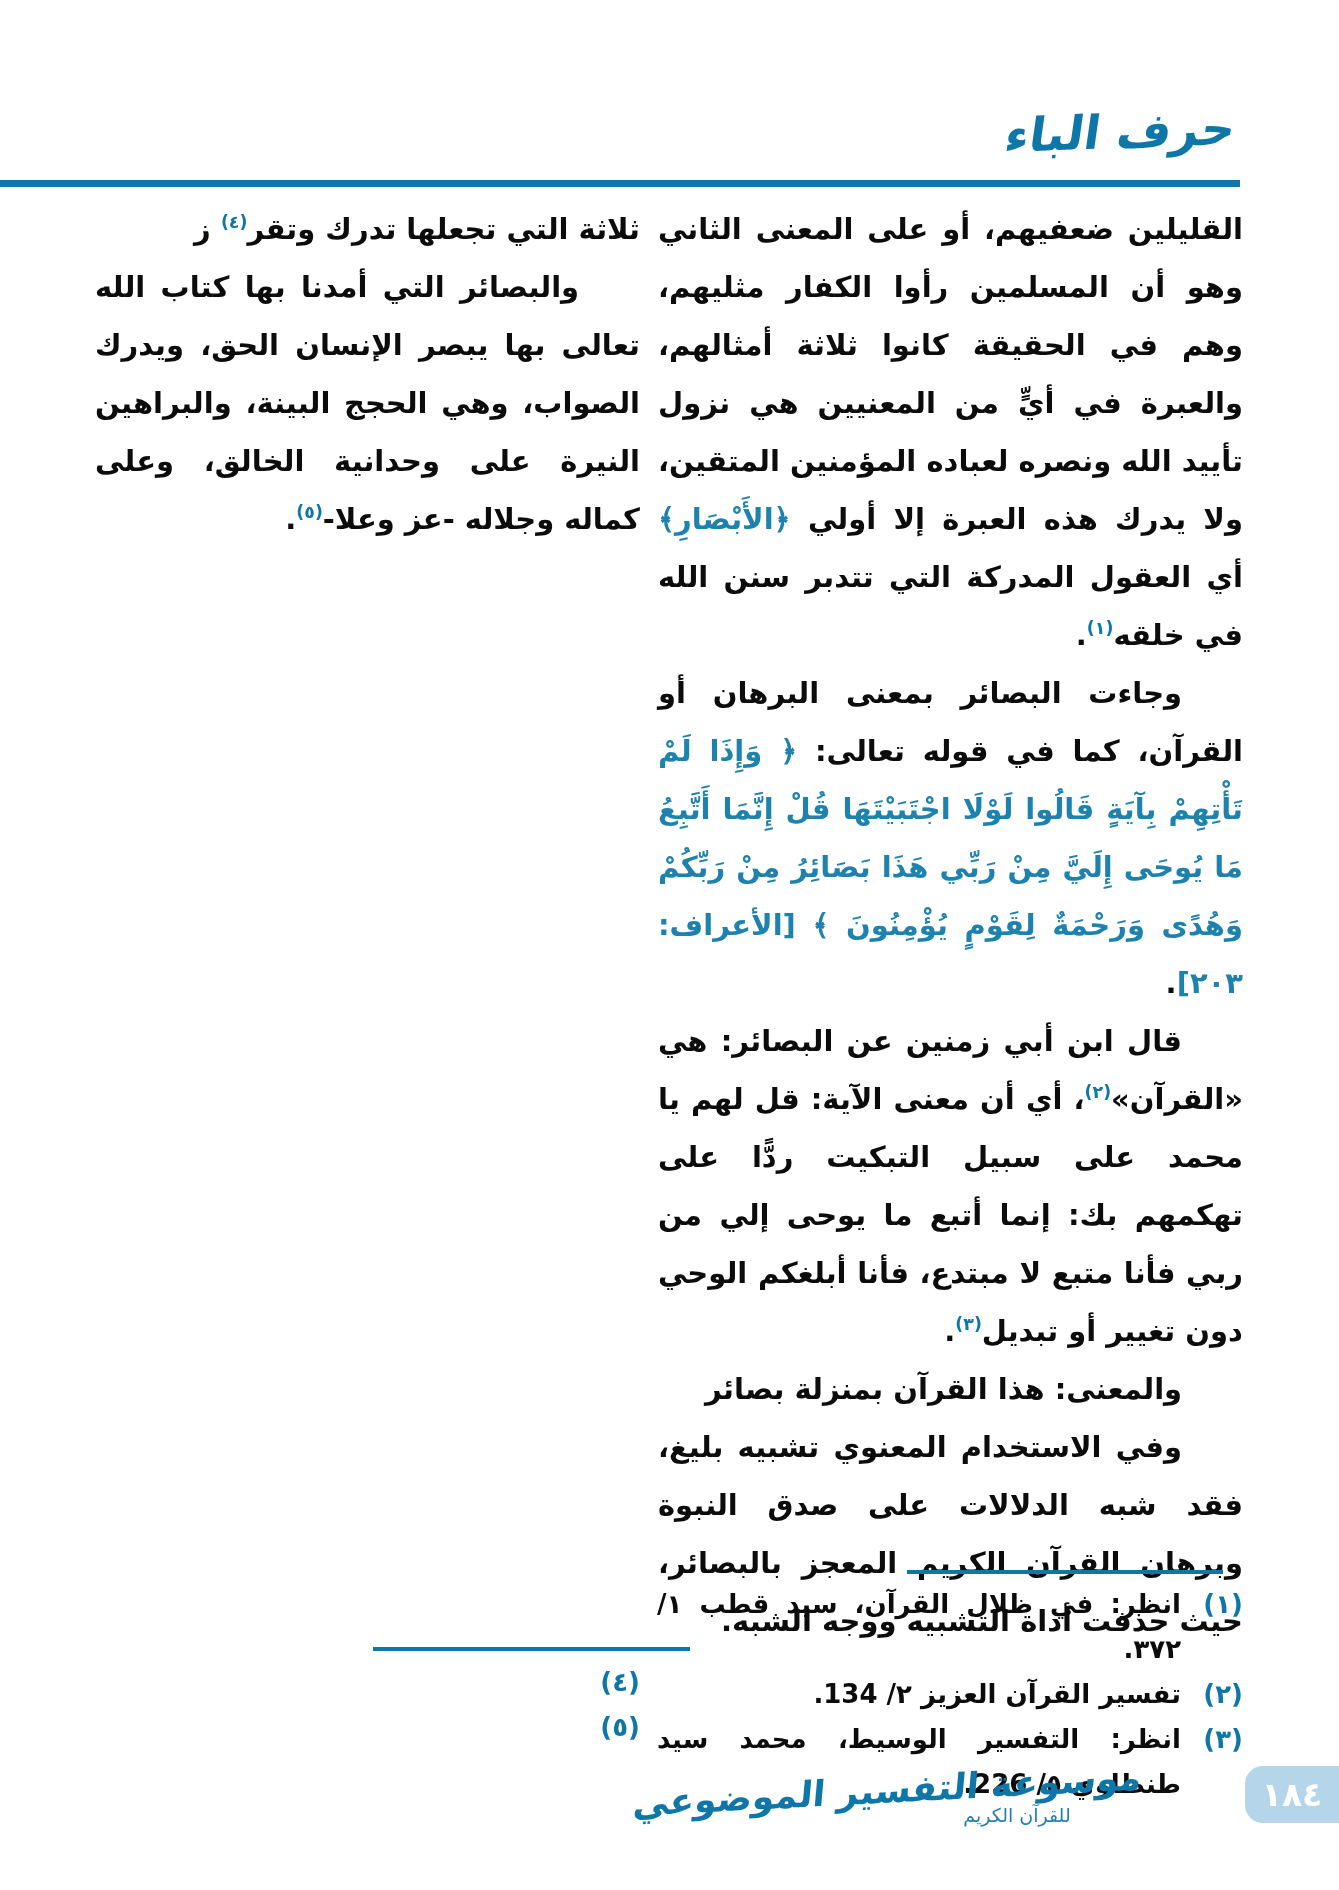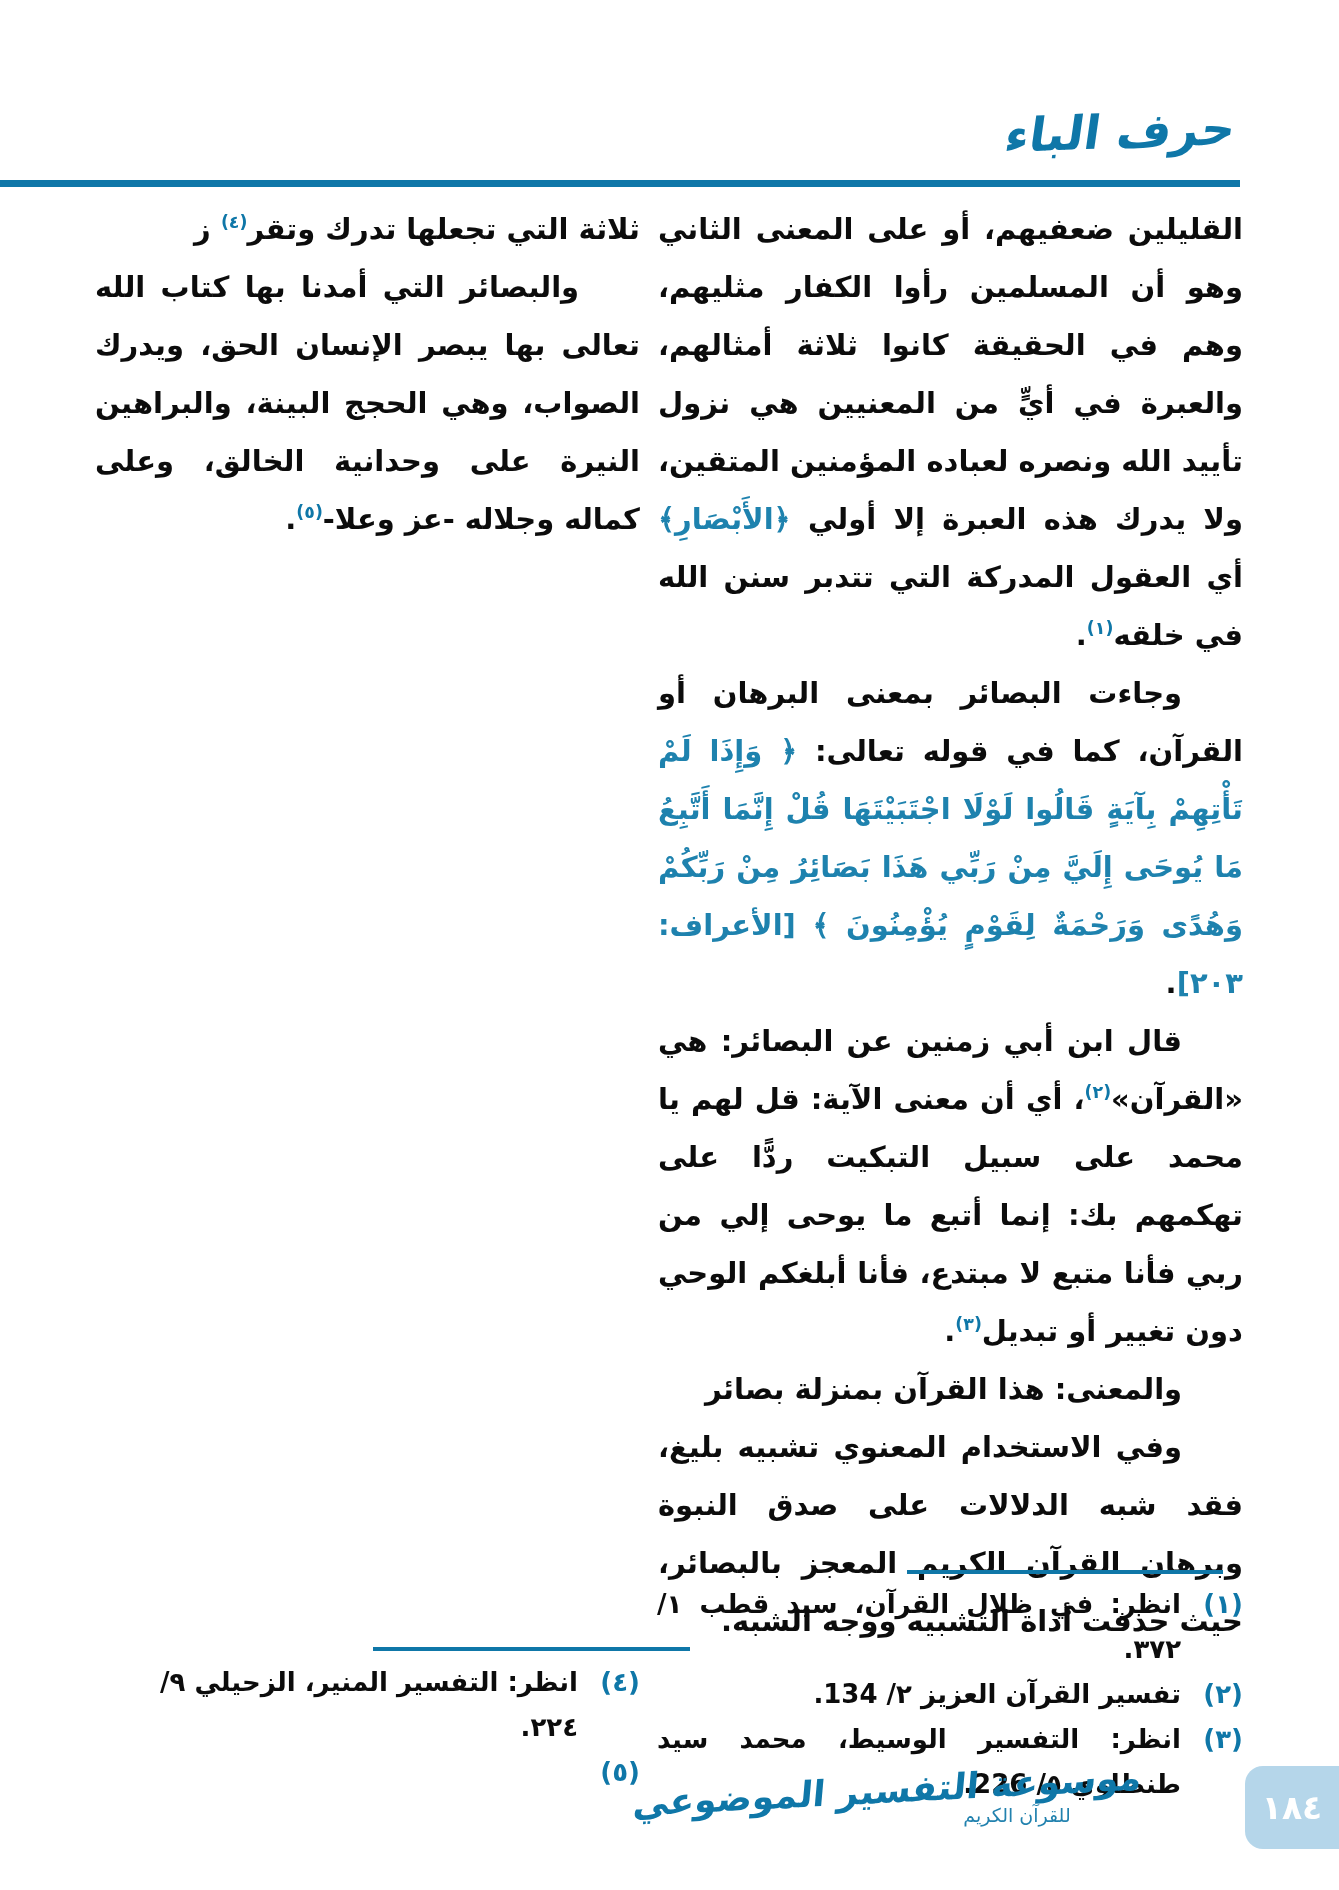--- a/index.html
+++ b/index.html
@@ -79,21 +79,21 @@
     white-space:nowrap;
   }
   .logo-line2{
     font-size:19px;font-weight:normal;
     opacity:.92;
     white-space:nowrap;
   }
   .page-badge{
     position:absolute;
     top:1766px;left:1245px;right:0;
-    height:83px;
+    height:57px;
     background:var(--badge_bg,#b5d6ea);
     border-radius:18px 0 0 18px;
     display:flex;align-items:center;justify-content:center;
     color:var(--badge_text,#ffffff);
     font-size:33px;font-weight:bold;
   }
 </style>
 </head>
 <body>
 
@@ -147,21 +147,20 @@
     </div>
     <div class="fn-item">
       <span class="fn-marker">(٣)</span>
       <span class="fn-text">انظر: التفسير الوسيط، محمد سيد طنطاوي ٥/ 226.</span>
     </div>
   </div>
 
   <div class="fn-block fn-left">
     <div class="fn-item">
       <span class="fn-marker">(٤)</span>
-      <span class="fn-text">انظر: التفسير المنير، الزحيلي ٩/ ٢٢٤.</span>
     </div>
     <div class="fn-item">
       <span class="fn-marker">(٥)</span>
     </div>
   </div>
 
   <div class="logo">
     <div class="logo-line1">موسوعة التفسير الموضوعي</div>
     <div class="logo-line2">للقرآن الكريم</div>
   </div>

